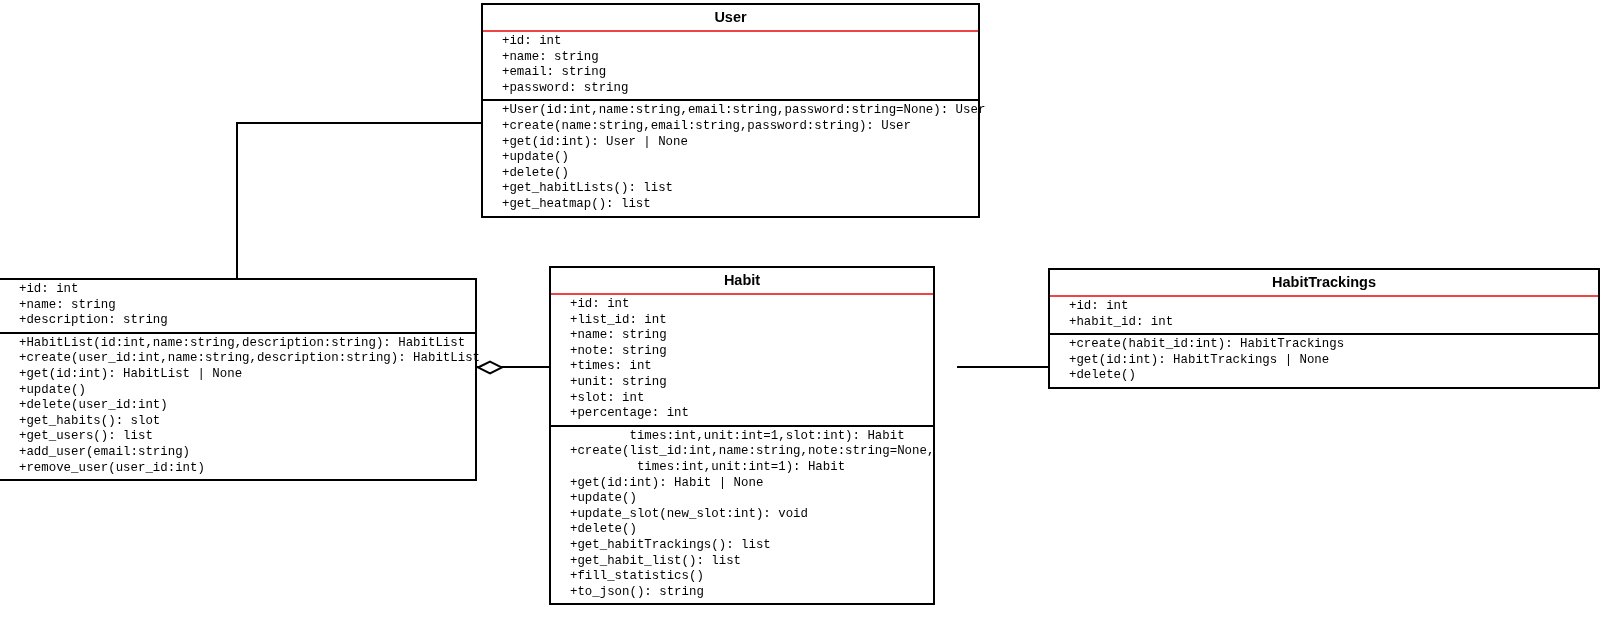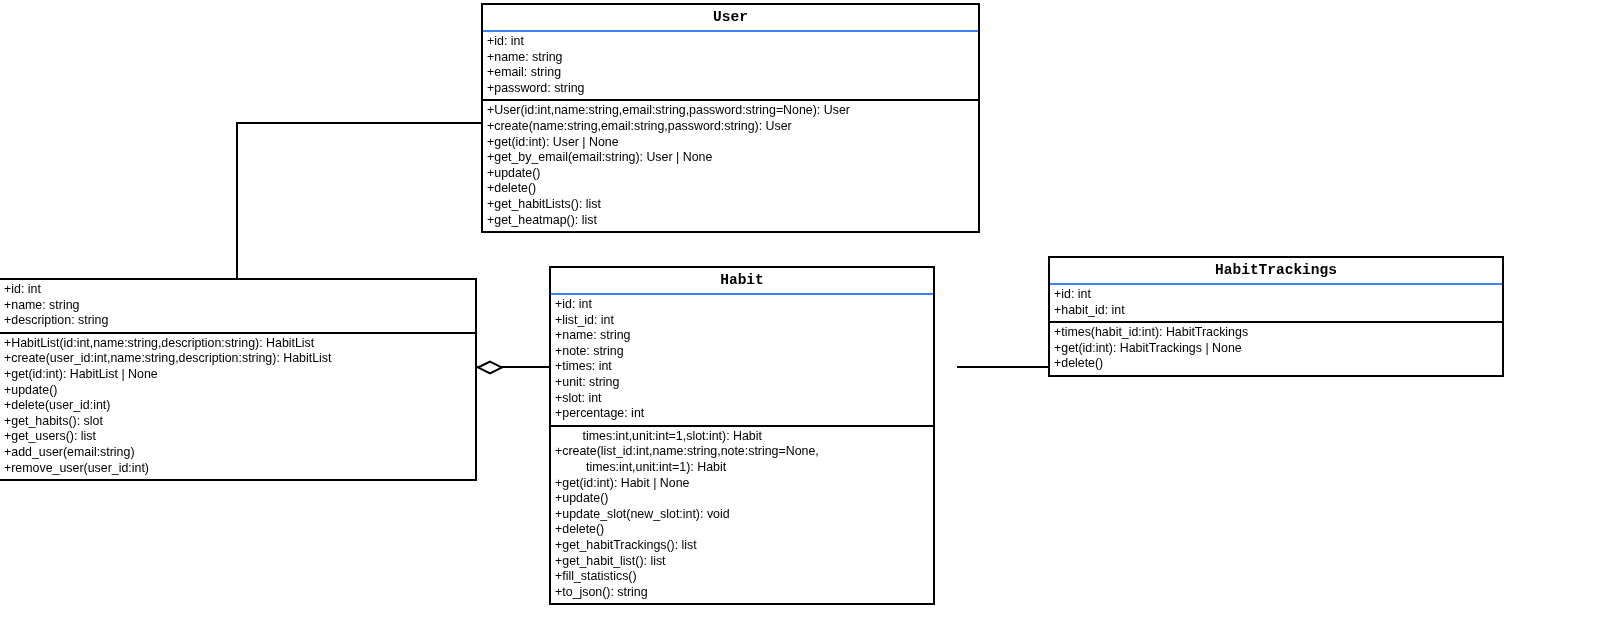--- a/index.html
+++ b/index.html
@@ -22,43 +22,43 @@
     box-sizing: border-box;
     background: #ffffff;
     border: 2px solid #000000;
     z-index: 3;
   }
   .uml-title {
     box-sizing: border-box;
     height: 27px;
     line-height: 25px;
     text-align: center;
-    font-family: Liberation Mono, monospace;
+    font-family: Liberation Sans, sans-serif;
     font-weight: bold;
     font-size: 14.5px;
     color: #000000;
-    border-bottom: 2px solid #3b82f6;
+    border-bottom: 2px solid #ef4444;
     white-space: nowrap;
     overflow: visible;
   }
   .uml-section {
     box-sizing: border-box;
     padding: 2px 0 3px 0;
     border-bottom: 2px solid #000000;
   }
   .uml-section.last {
     border-bottom: none;
   }
   .uml-row {
-    font-family: Liberation Sans, sans-serif;
+    font-family: Liberation Mono, monospace;
     font-size: 12.4px;
     line-height: 15.6px;
     color: #000000;
     white-space: pre;
-    padding-left: 4px;
+    padding-left: 19px;
     height: 15.6px;
     overflow: visible;
   }
 
   
   .edge {
     position: absolute;
     background: #000000;
     z-index: 1;
   }
@@ -95,21 +95,20 @@
     <div class="uml-section">
       <div class="uml-row">+id: int</div>
       <div class="uml-row">+name: string</div>
       <div class="uml-row">+email: string</div>
       <div class="uml-row">+password: string</div>
     </div>
     <div class="uml-section last">
       <div class="uml-row">+User(id:int,name:string,email:string,password:string=None): User</div>
       <div class="uml-row">+create(name:string,email:string,password:string): User</div>
       <div class="uml-row">+get(id:int): User | None</div>
-      <div class="uml-row">+get_by_email(email:string): User | None</div>
       <div class="uml-row">+update()</div>
       <div class="uml-row">+delete()</div>
       <div class="uml-row">+get_habitLists(): list</div>
       <div class="uml-row">+get_heatmap(): list</div>
     </div>
   </div>
 
   <div class="uml-class" style="left:-2px; top:278px; width:479px;">
     <div class="uml-section">
       <div class="uml-row">+id: int</div>
@@ -149,26 +148,26 @@
       <div class="uml-row">+update()</div>
       <div class="uml-row">+update_slot(new_slot:int): void</div>
       <div class="uml-row">+delete()</div>
       <div class="uml-row">+get_habitTrackings(): list</div>
       <div class="uml-row">+get_habit_list(): list</div>
       <div class="uml-row">+fill_statistics()</div>
       <div class="uml-row">+to_json(): string</div>
     </div>
   </div>
 
-  <div class="uml-class" style="left:1048px; top:256px; width:456px;">
+  <div class="uml-class" style="left:1048px; top:268px; width:552px;">
     <div class="uml-title">HabitTrackings</div>
     <div class="uml-section">
       <div class="uml-row">+id: int</div>
       <div class="uml-row">+habit_id: int</div>
     </div>
     <div class="uml-section last">
-      <div class="uml-row">+times(habit_id:int): HabitTrackings</div>
+      <div class="uml-row">+create(habit_id:int): HabitTrackings</div>
       <div class="uml-row">+get(id:int): HabitTrackings | None</div>
       <div class="uml-row">+delete()</div>
     </div>
   </div>
 
 </div>
 
 </body></html>

